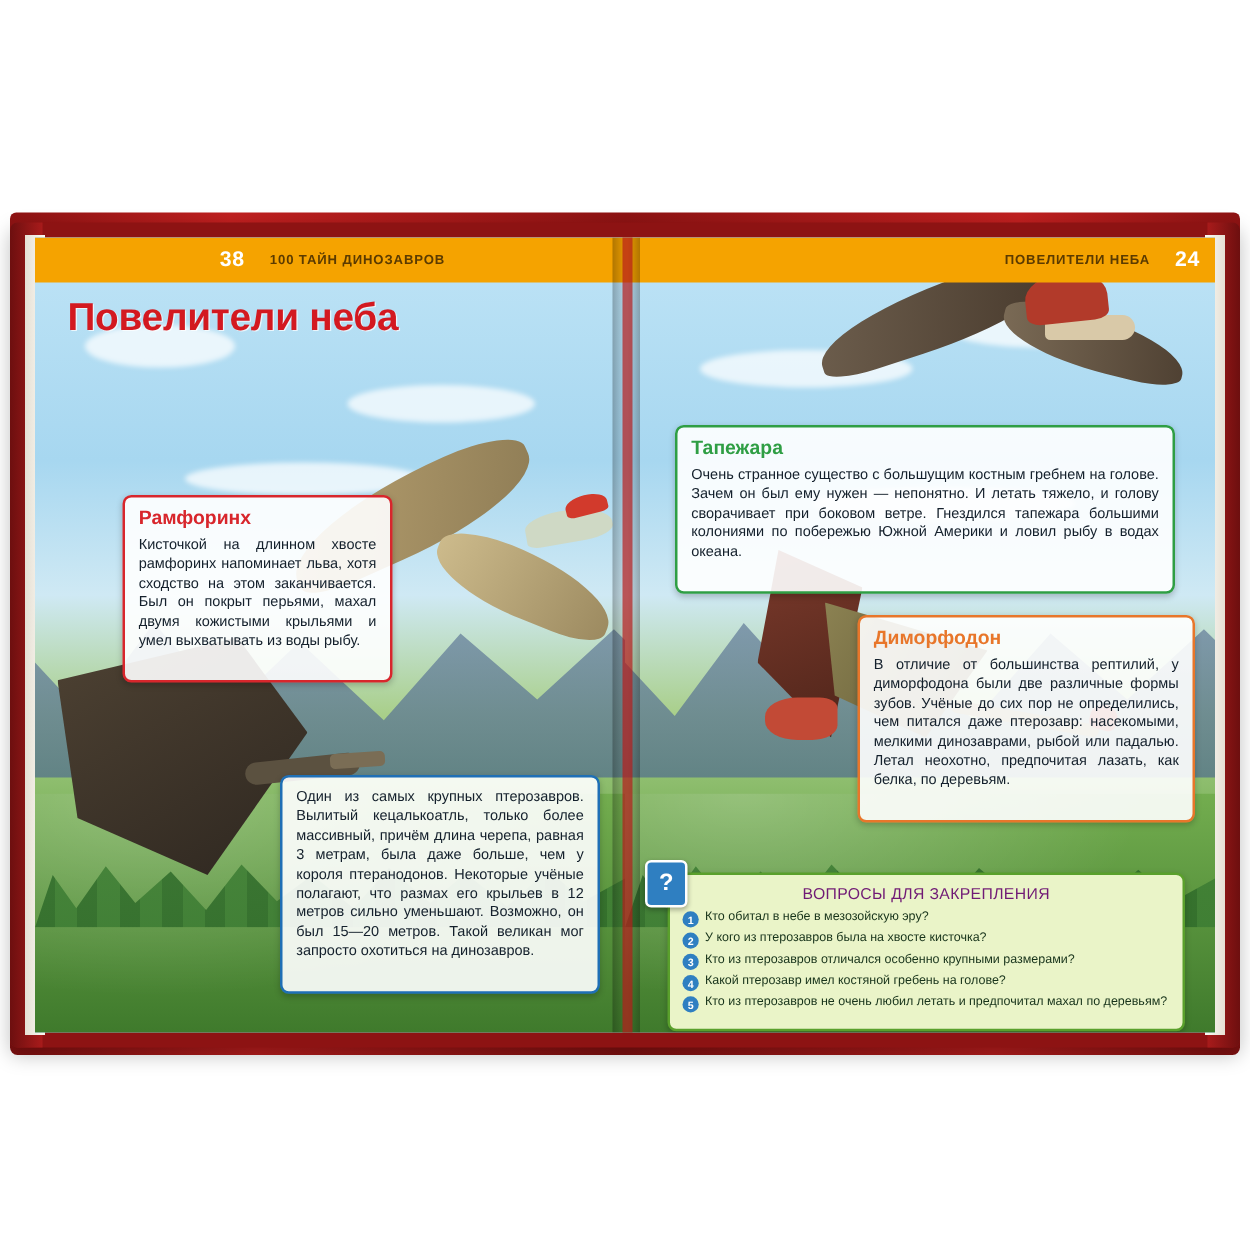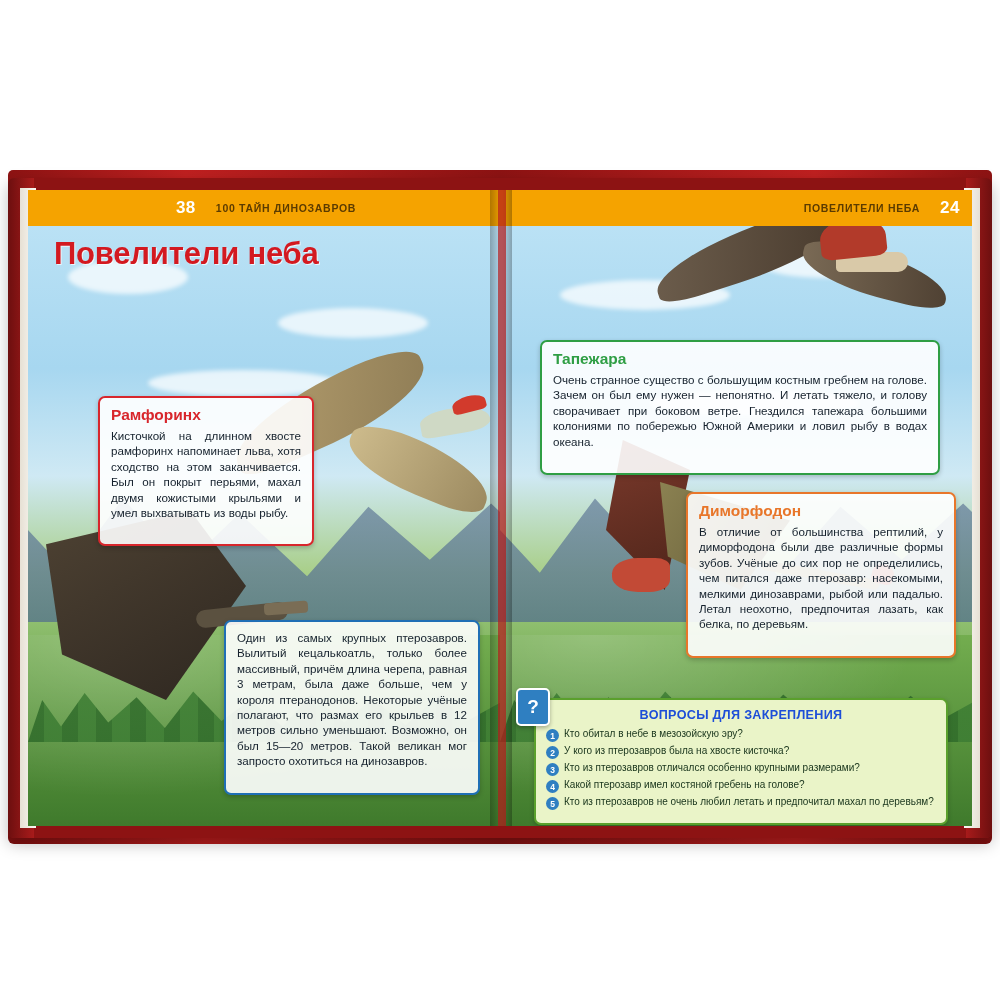--- a/index.html
+++ b/index.html
@@ -212,22 +212,22 @@
     border: 2px solid #5aa02c;
     border-radius: 7px;
     padding: 8px 10px 10px 10px;
     box-sizing: border-box;
     box-shadow: 0 2px 5px rgba(0,0,0,.22);
   }
   .questions h4 {
     margin: 0 0 6px 0;
     text-align: center;
     font-size: 12.6px;
-    font-weight: bold;
-    color: #1d4ed8;
+    font-weight: normal;
+    color: #701a75;
     letter-spacing: .3px;
   }
   .q-row {
     display: flex;
     align-items: flex-start;
     gap: 5px;
     margin-bottom: 3px;
   }
   .q-num {
     flex: 0 0 auto;

